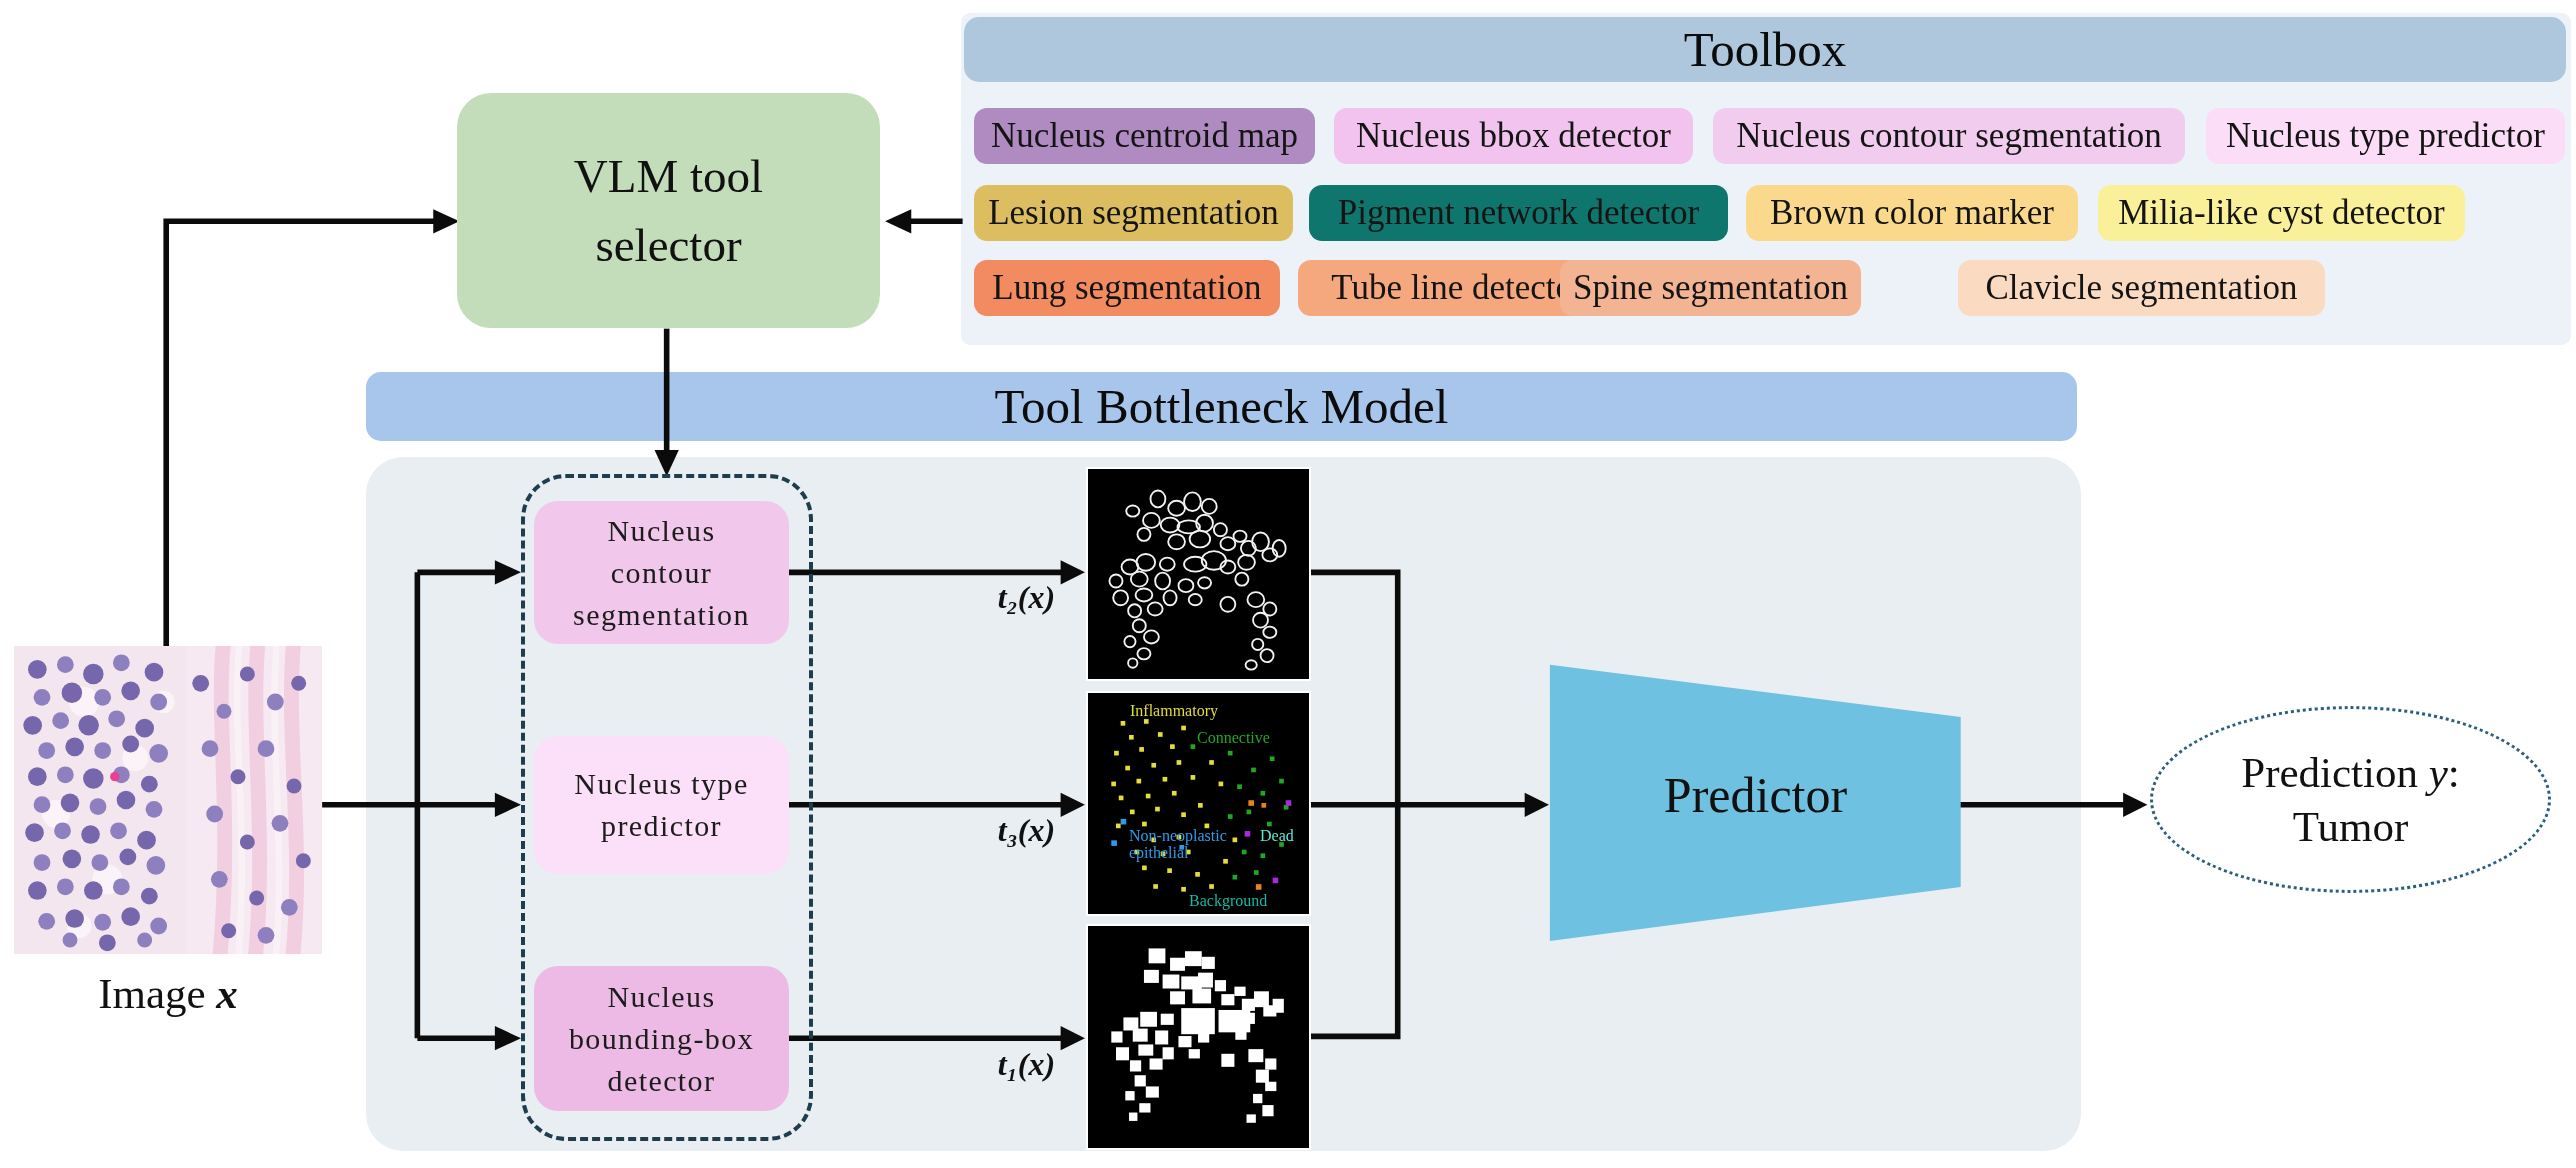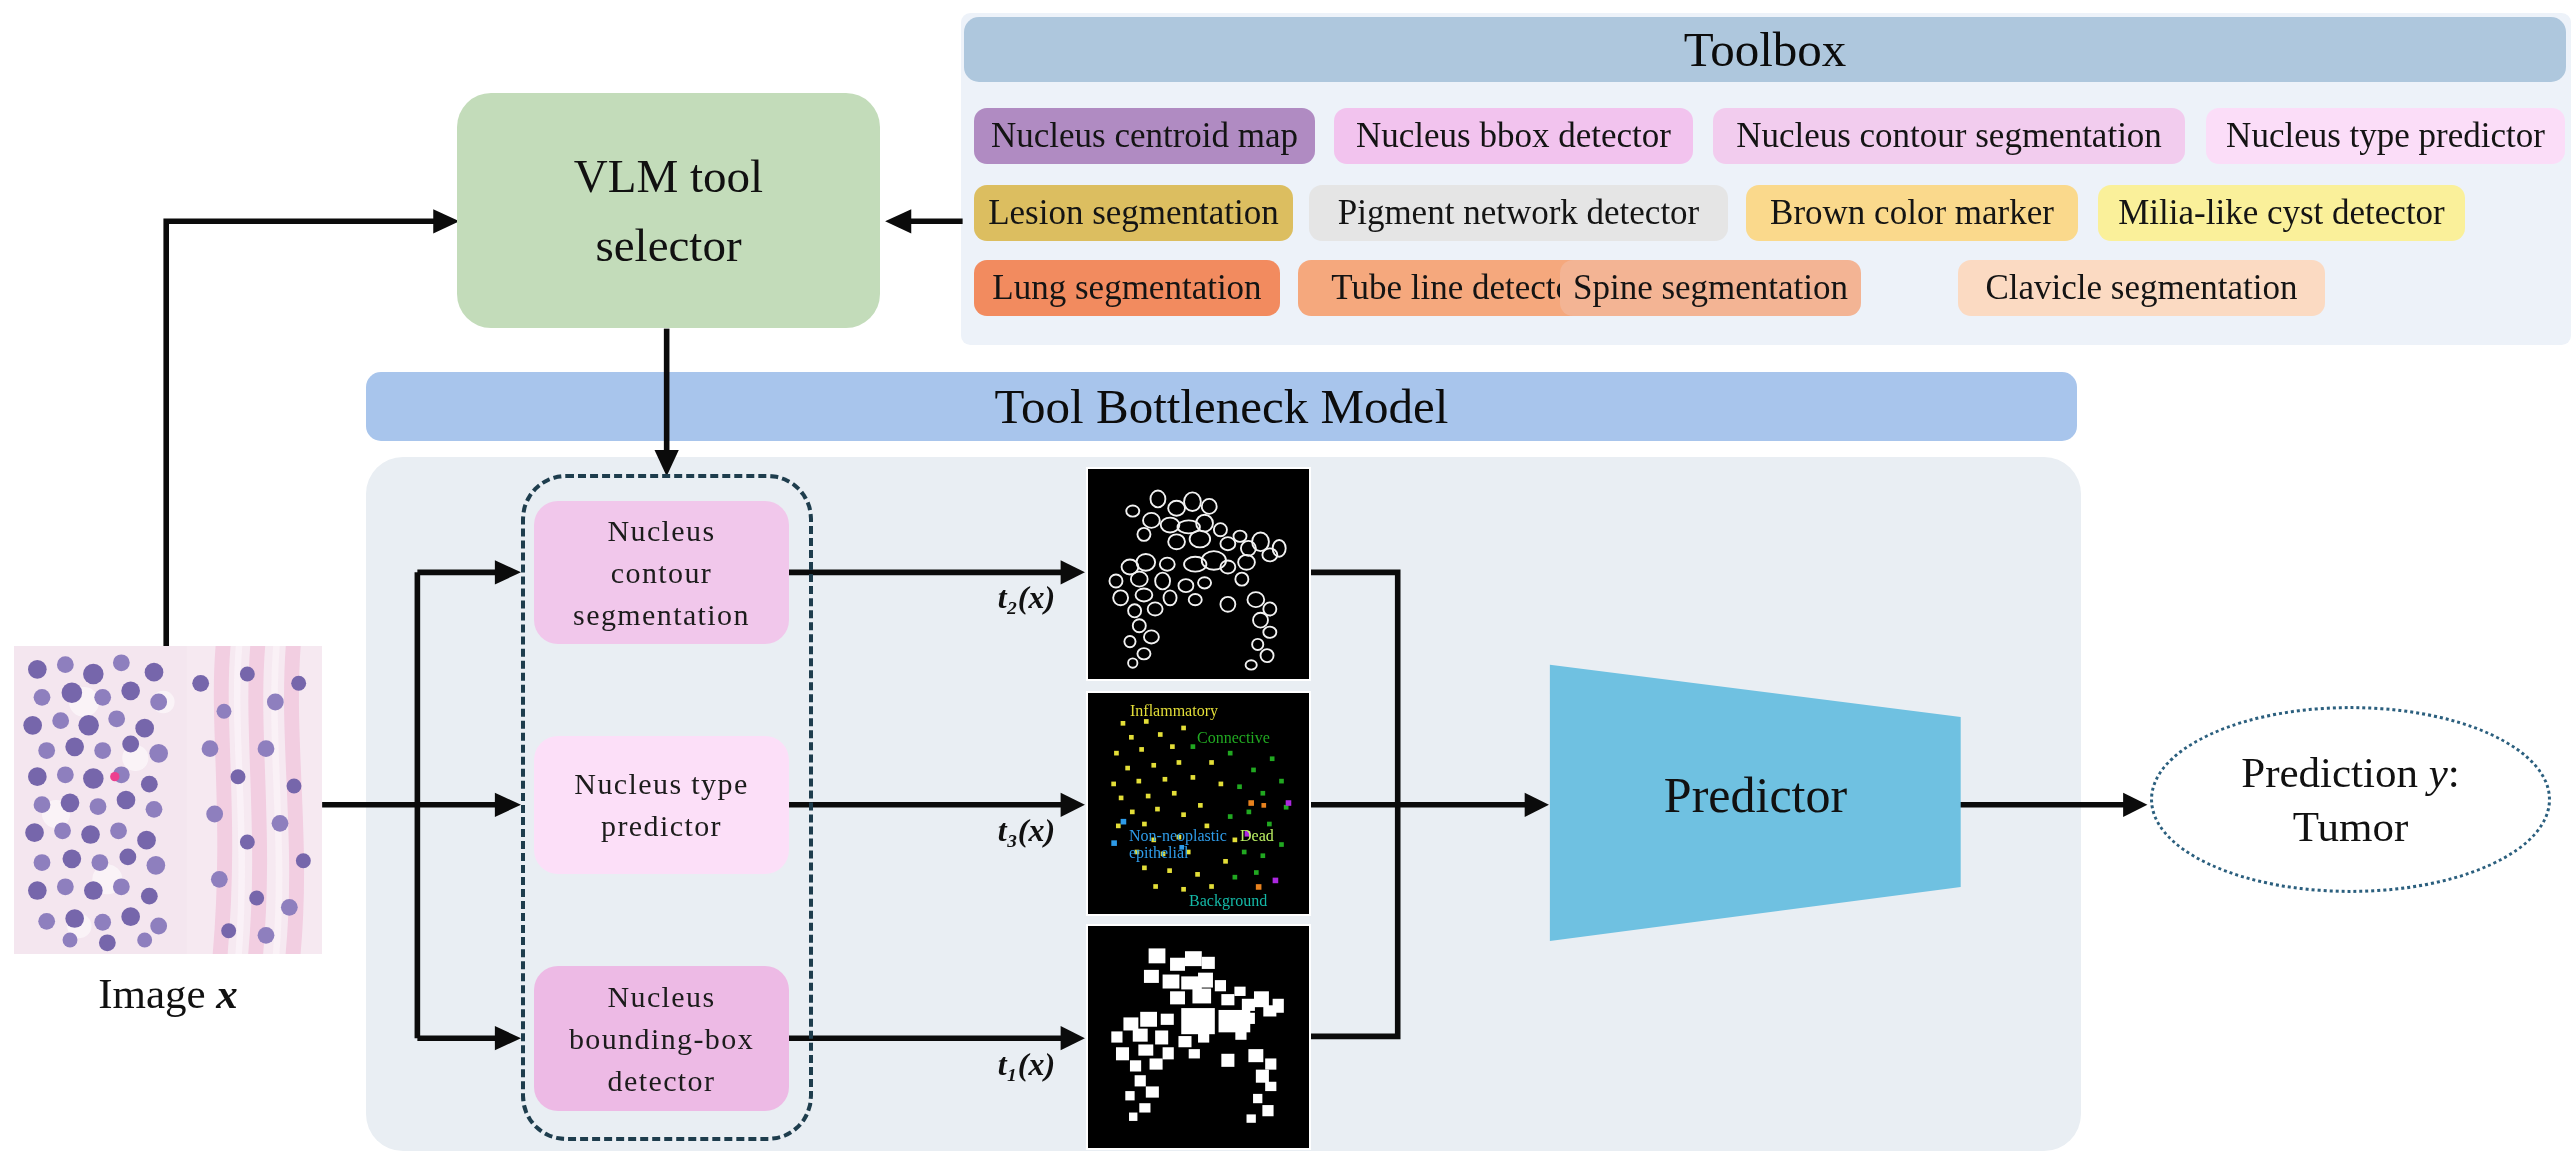--- a/index.html
+++ b/index.html
@@ -49,21 +49,21 @@
   <div class="chip" style="left: 1713px; top: 108px; width: 472px; background: rgb(242, 204, 238);">
     <span>Nucleus contour segmentation</span>
     </div>
   <div class="chip" style="left: 2206px; top: 108px; width: 359px; background: rgb(251, 221, 248);">
     <span>Nucleus type predictor</span>
     </div>
 
   <div class="chip" style="left: 974px; top: 185px; width: 319px; background: rgb(220, 190, 96);">
     <span>Lesion segmentation</span>
     </div>
-  <div class="chip" style="left: 1309px; top: 185px; width: 419px; background: #e5e5e5;">
+  <div class="chip" style="left: 1309px; top: 185px; width: 419px; background: #0f766e;">
     <span>Pigment network detector</span>
     </div>
   <div class="chip" style="left: 1746px; top: 185px; width: 332px; background: rgb(250, 217, 140);">
     <span>Brown color marker</span>
     </div>
   <div class="chip" style="left: 2098px; top: 185px; width: 367px; background: rgb(250, 240, 154);">
     <span>Milia-like cyst detector</span>
     </div>
 
   <div class="chip" style="left: 974px; top: 260px; width: 306px; background: rgb(242, 139, 95);">
@@ -275,21 +275,21 @@
       <g fill="#AC28E0">
         <rect x="212" y="115" width="6" height="6"></rect>
           <rect x="168" y="148" width="6" height="6"></rect>
           <rect x="198" y="198" width="6" height="6"></rect>
       </g>
     </svg>
     <span class="legend" style="left: 42px; top: 9.3px; color: rgb(227, 222, 56);">Inflammatory</span>
     <span class="legend" style="left: 109px; top: 36px; color: rgb(33, 168, 33);">Connective</span>
     <span class="legend" style="left: 41px; top: 134px; color: rgb(46, 155, 232);">Non-neoplastic</span>
     <span class="legend" style="left: 41px; top: 151px; color: rgb(46, 155, 232);">epithelial</span>
-    <span class="legend" style="left: 152px; top: 134px; color: #bef264;">Dead</span>
+    <span class="legend" style="left: 172px; top: 134px; color: #5eead4;">Dead</span>
     <span class="legend" style="left: 101px; top: 199px; color: #14b8a6;">Background</span>
   </div>
 
   <div class="outimg" style="top:924px;height:222px;">
     <svg width="221" height="222" viewBox="0 0 237 238">
       <g fill="#ffffff">
         <rect x="65" y="24" width="18" height="16"></rect>
           <rect x="88" y="34" width="16" height="14"></rect>
           <rect x="104" y="27" width="18" height="16"></rect>
         <rect x="122" y="33" width="14" height="13"></rect>

